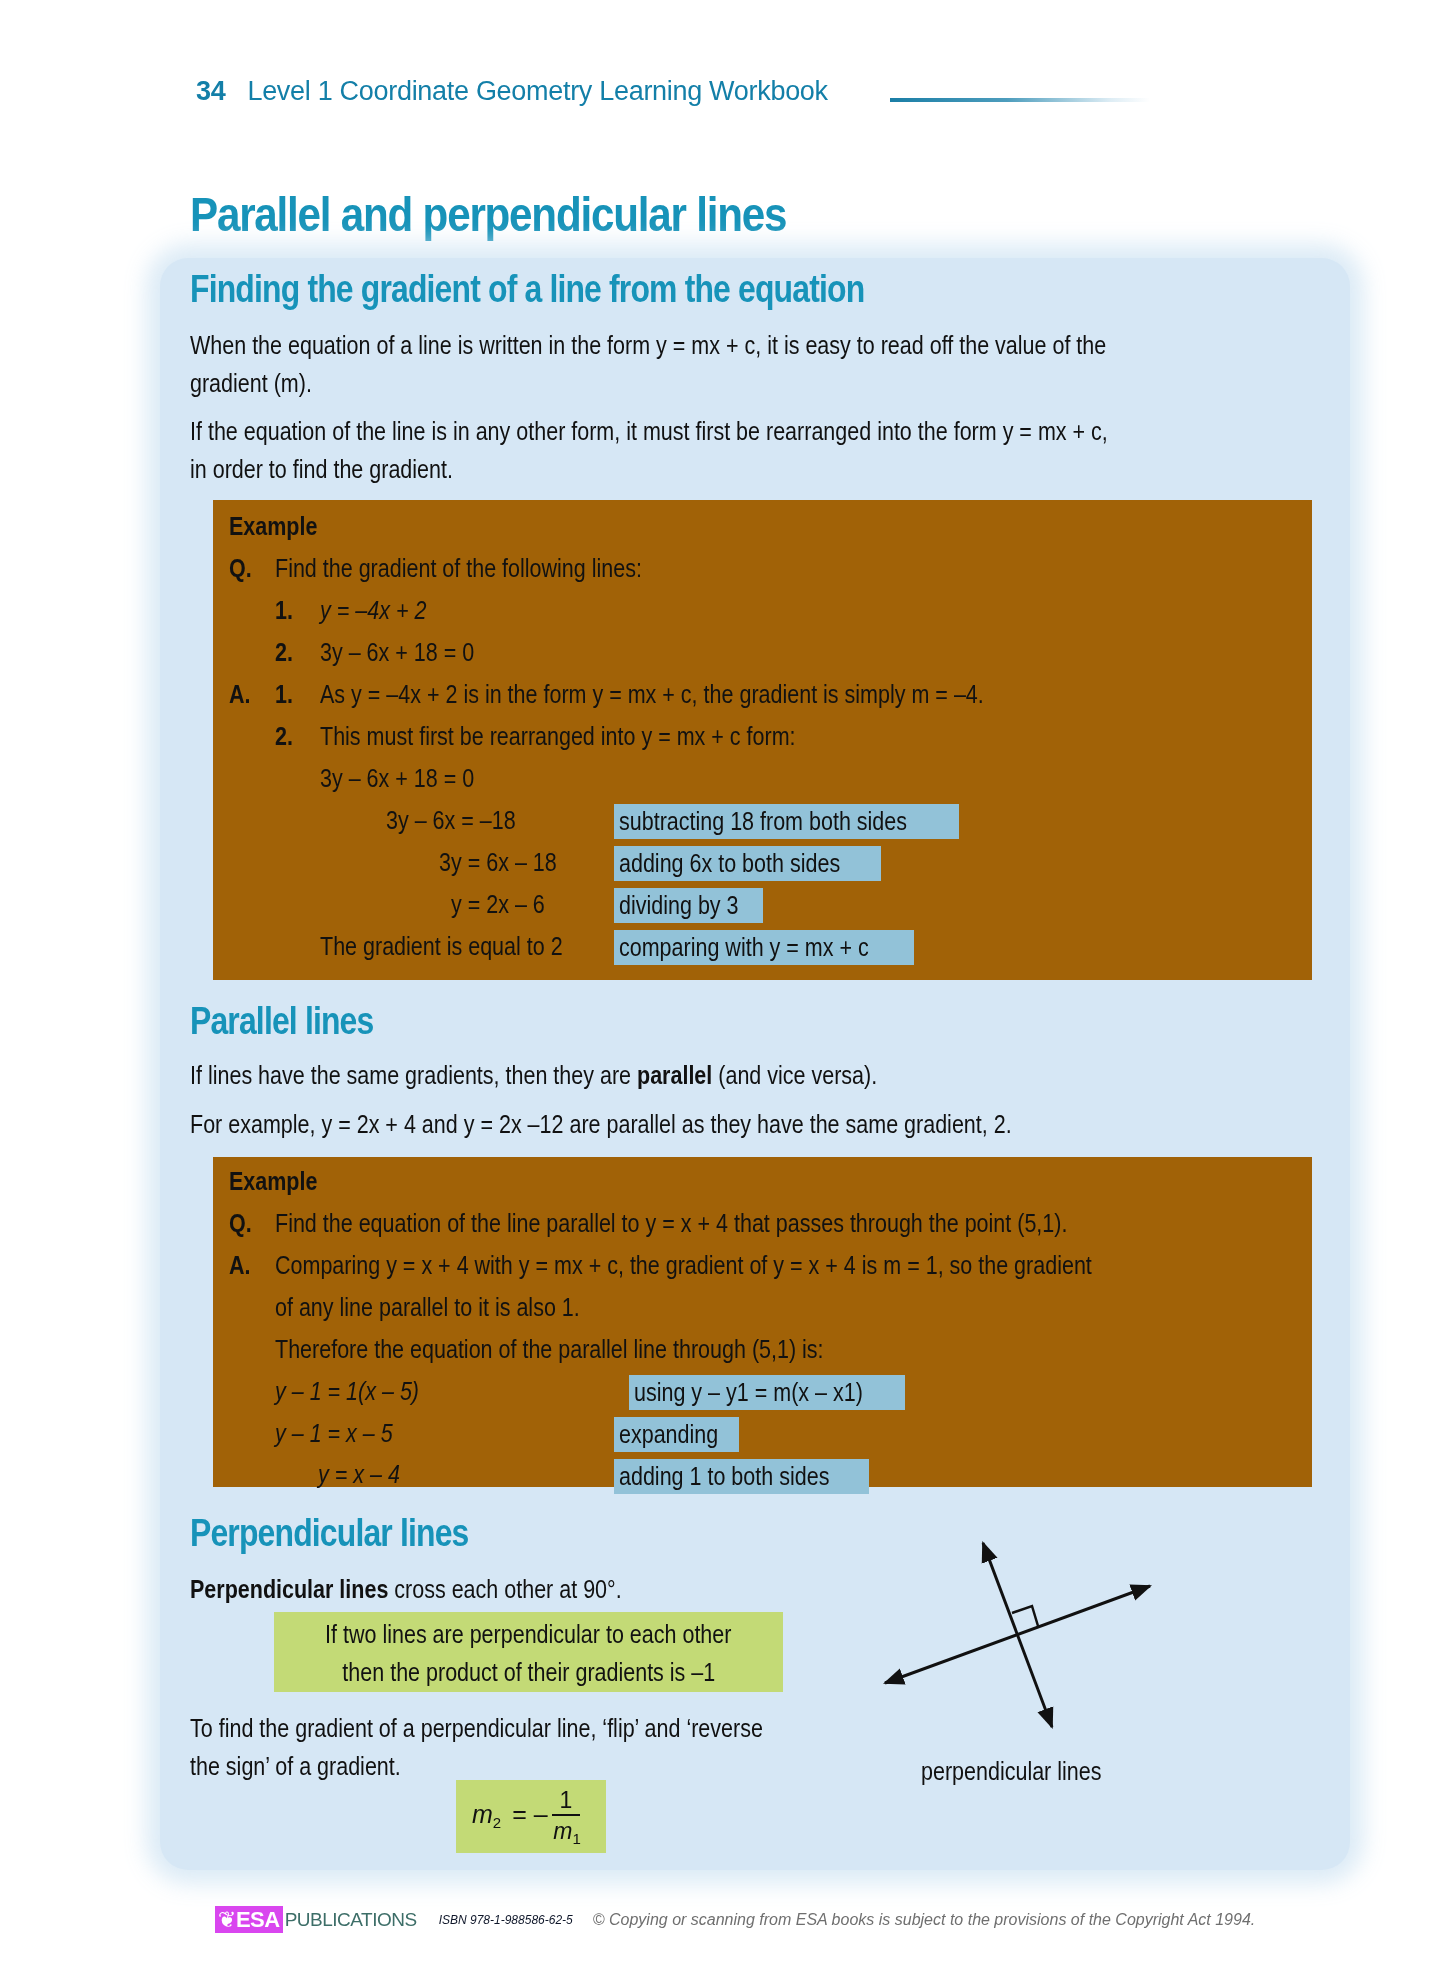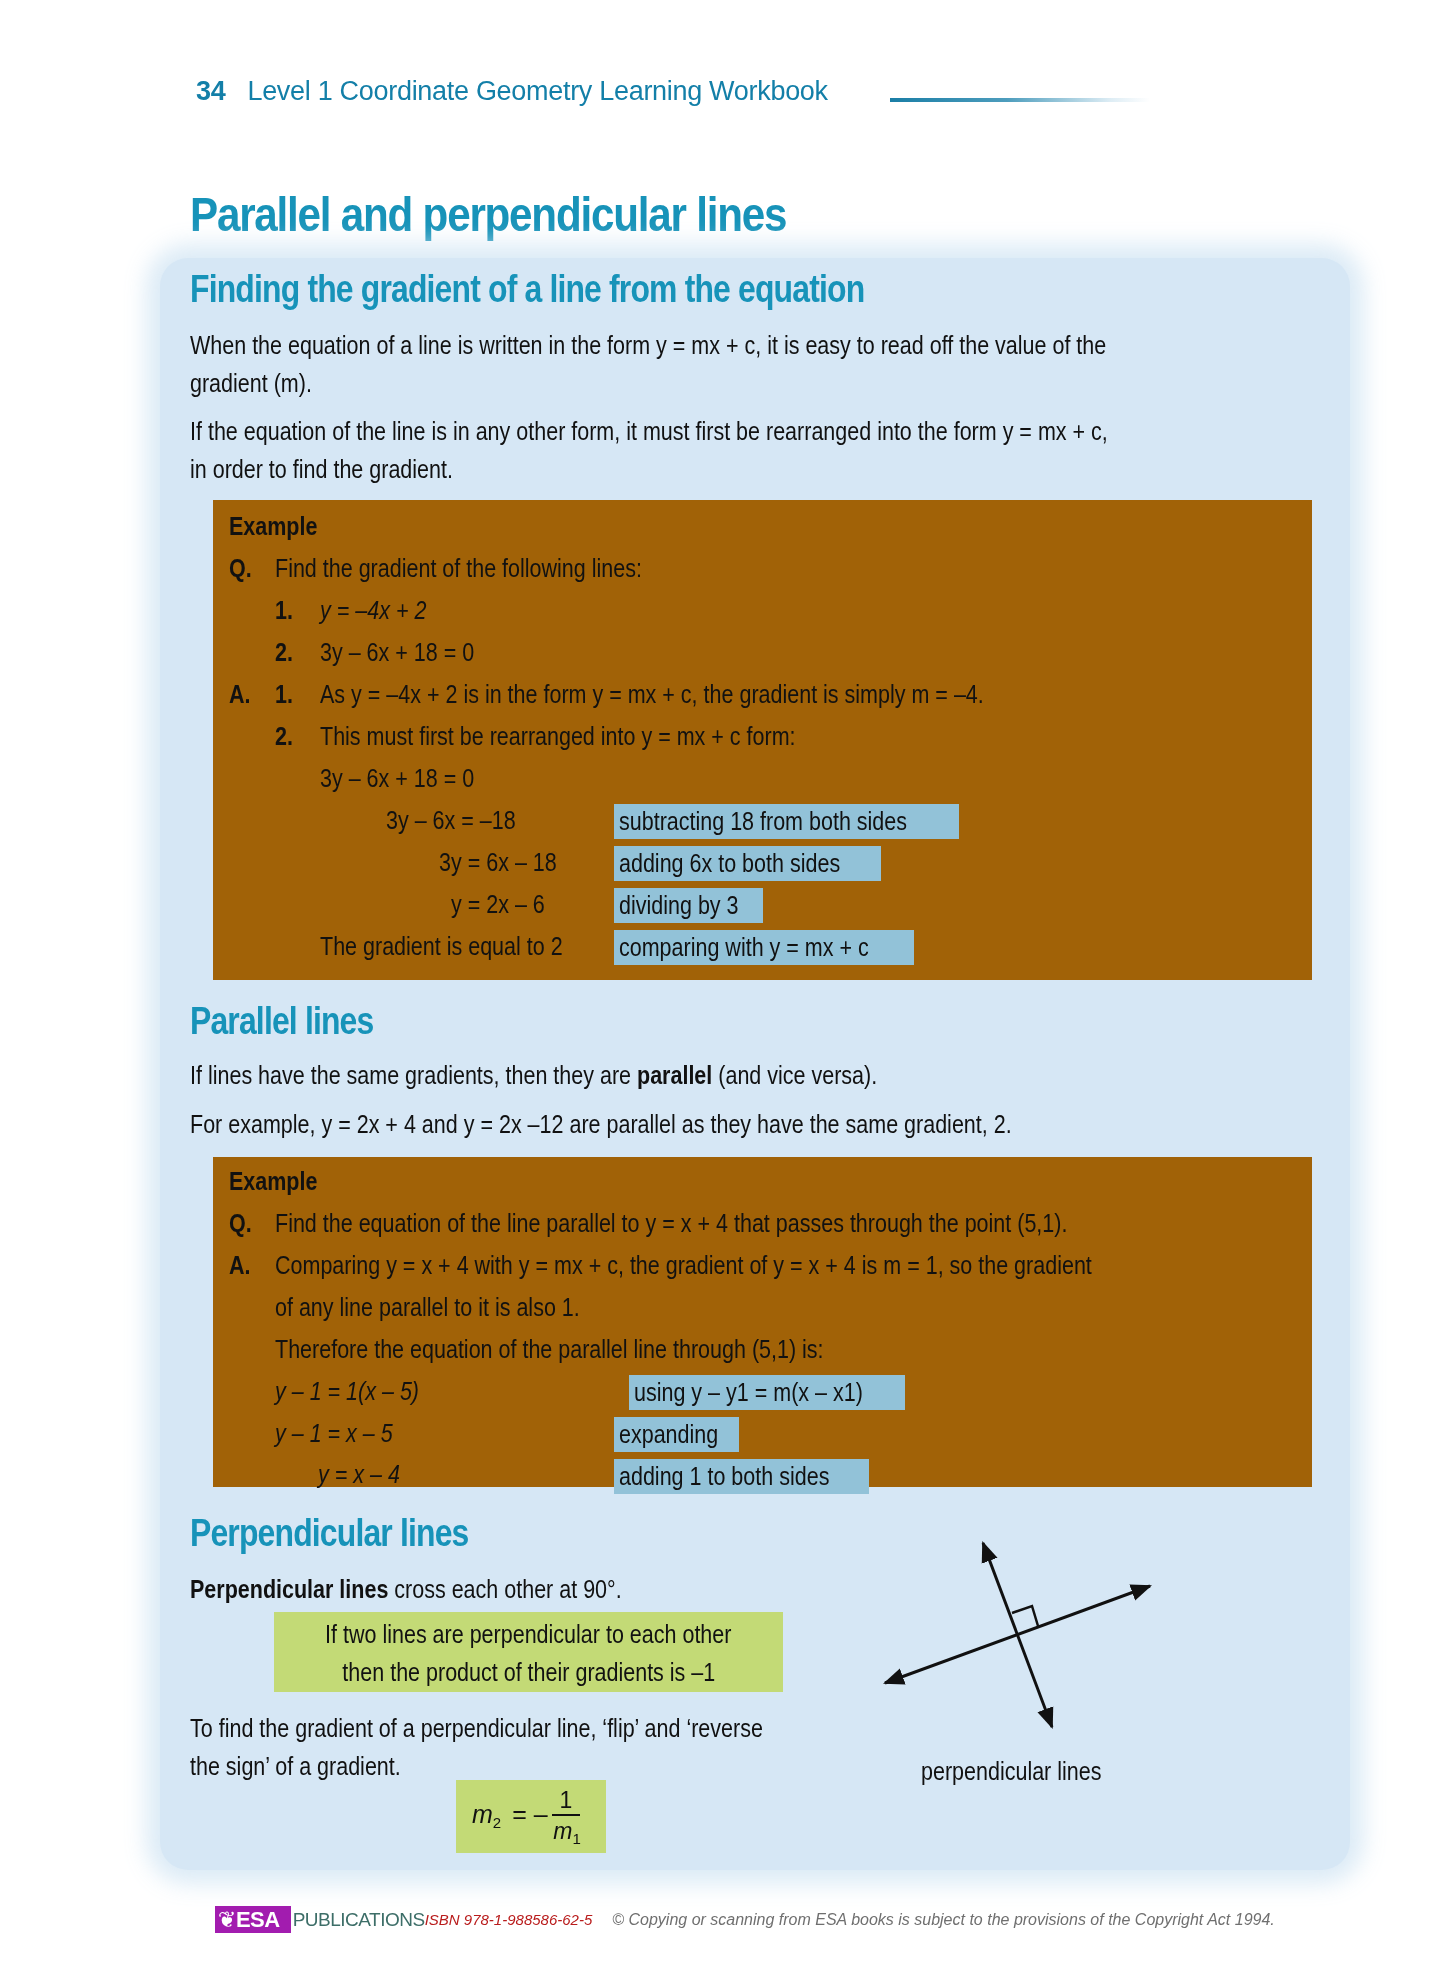--- a/index.html
+++ b/index.html
@@ -26,23 +26,23 @@
 
   .example { background: #a16207; }
   .ex-line { position: absolute; font-size: 25px; white-space: nowrap; transform: scaleX(0.86); transform-origin: left top; }
   .note { position: absolute; background: #92c2d8; font-size: 25px; height: 35px; line-height: 35px; padding: 0 5px; white-space: nowrap; }
   .note span.inner { display: inline-block; transform: scaleX(0.86); transform-origin: left center; }
 
   .green { background: #c3da76; }
   sub { font-size: 15px; vertical-align: -5px; }
 
   #footer { left: 215px; top: 1906px; white-space: nowrap; font-size: 17px; }
-  #esa-logo { display: inline-block; background: #a21caf; color: #fff; font-weight: bold; font-size: 22px; padding: 1px 11px 0 3px; vertical-align: middle; letter-spacing: -0.5px; text-align: right; }
+  #esa-logo { display: inline-block; background: #d946ef; color: #fff; font-weight: bold; font-size: 22px; padding: 1px 3px 0 3px; vertical-align: middle; letter-spacing: -0.5px; text-align: right; }
   #pub-text { color: #3d6e68; font-size: 19px; vertical-align: middle; margin-left: 2px; letter-spacing: -0.5px; }
-  #isbn { color: #b91c1c; font-style: italic; font-size: 15px; vertical-align: middle; }
+  #isbn { color: #0f172a; font-style: italic; font-size: 12px; margin-left: 22px; vertical-align: middle; }
   #copyright { color: #6f6f6f; font-style: italic; font-size: 16px; margin-left: 20px; vertical-align: middle; }
 </style>
 </head>
 <body>
 
 <div id="running-head" class="abs">
   <span class="pg">34</span><span>Level 1 Coordinate Geometry Learning Workbook</span>
 </div>
 <div id="head-rule" class="abs"></div>
 

